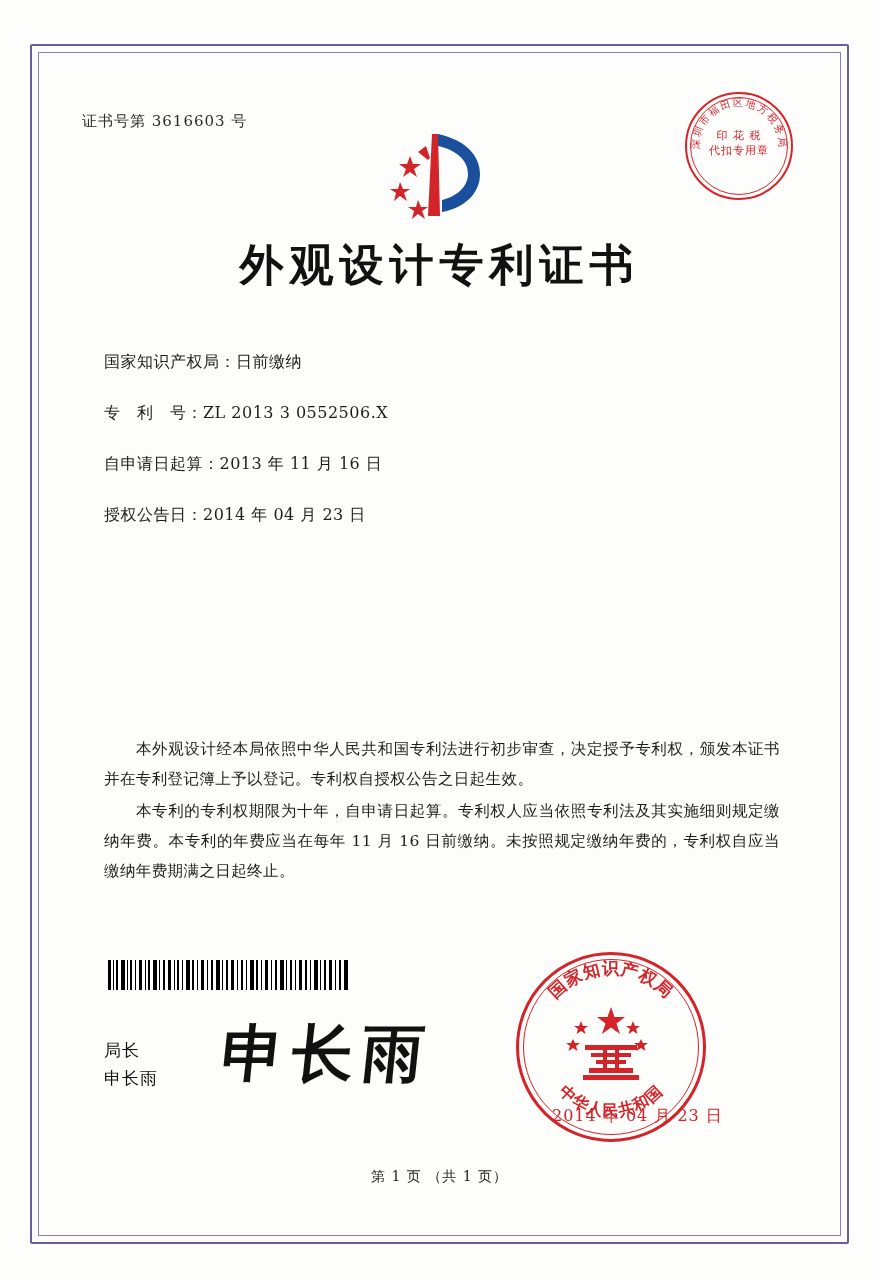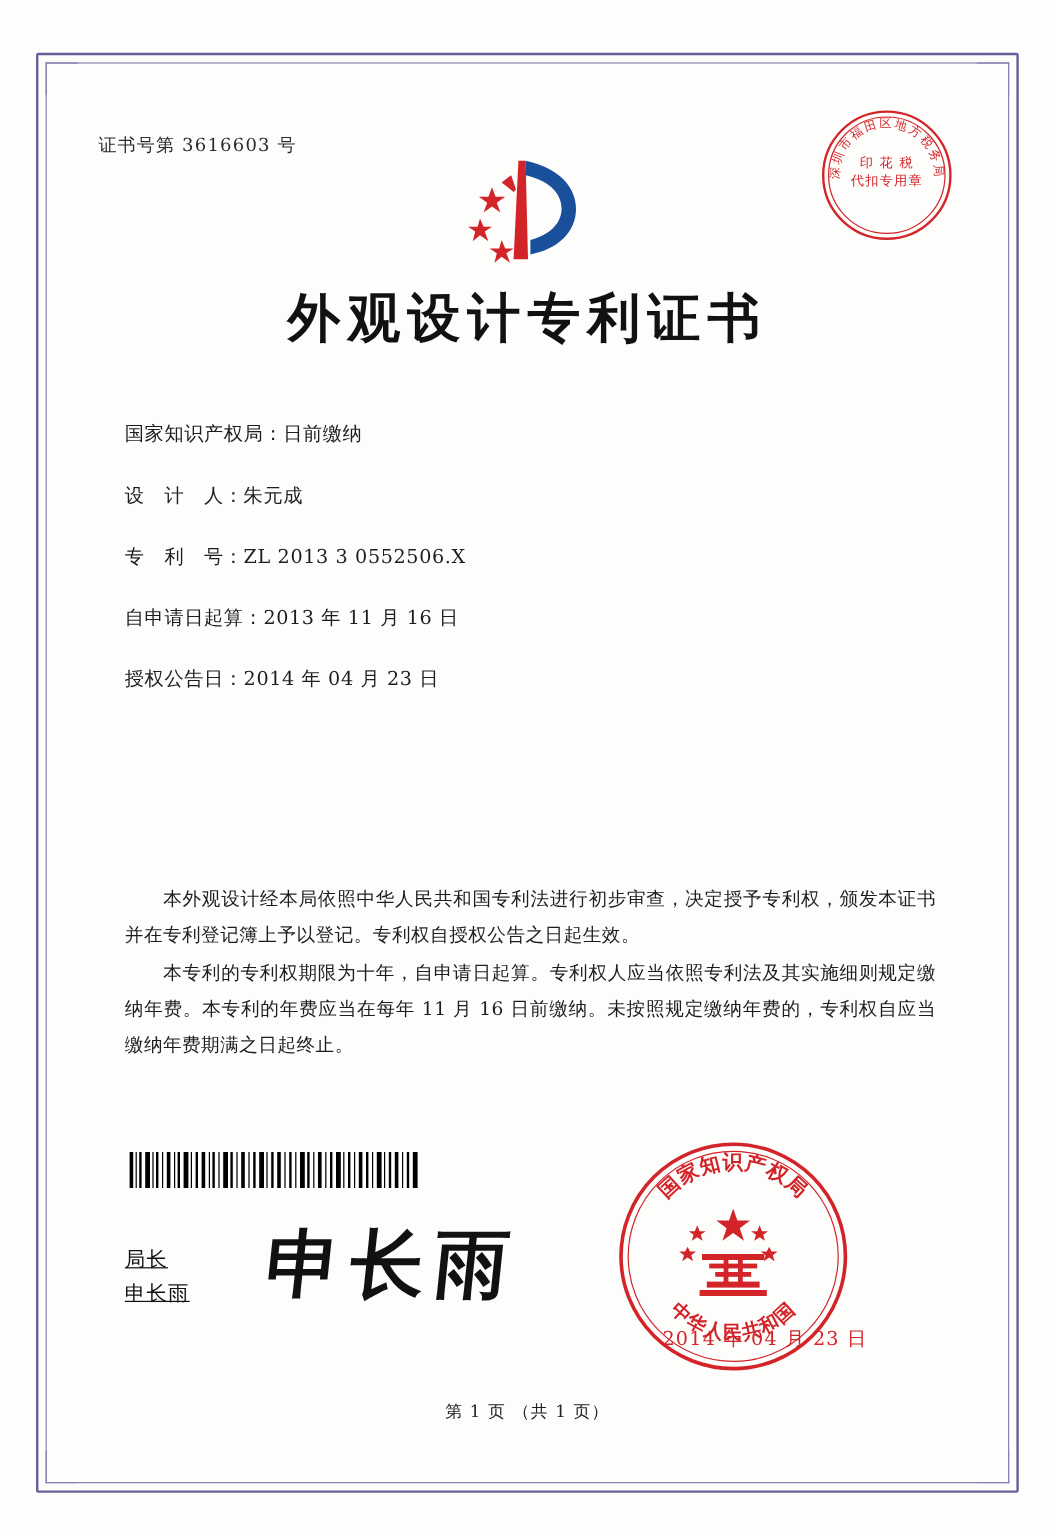--- a/index.html
+++ b/index.html
@@ -173,21 +173,20 @@
 
   .signature-block {
     position: absolute;
     left: 104px;
     top: 1036px;
     font-family: "DejaVu Serif", "Liberation Serif", serif;
     font-size: 17px;
     line-height: 28px;
     color: #111;
     letter-spacing: 1px;
-    text-decoration: underline;
   }
   .signature-script {
     position: absolute;
     left: 222px;
     top: 1012px;
     font-size: 62px;
     font-family: "DejaVu Serif", "Liberation Serif", serif;
     color: #111;
     letter-spacing: 8px;
     transform: skewX(-6deg);
@@ -294,23 +293,20 @@
         <div>印 花 税</div>
         <div>代扣专用章</div>
       </div>
     </div>
 
     <div class="title">外观设计专利证书</div>
 
     <div class="fields">
       <div class="field">
         <span class="lbl">国家知识产权局：</span><span class="val">日前缴纳</span>
-      </div>
-      <div class="field">
-        <span class="lbl">设　计　人：</span><span class="val">朱元成</span>
       </div>
       <div class="field">
         <span class="lbl">专　利　号：</span><span class="val">ZL 2013 3 0552506.X</span>
       </div>
       <div class="field">
         <span class="lbl">自申请日起算：</span><span class="val">2013 年 11 月 16 日</span>
       </div>
       <div class="field">
         <span class="lbl">授权公告日：</span><span class="val">2014 年 04 月 23 日</span>
       </div>

